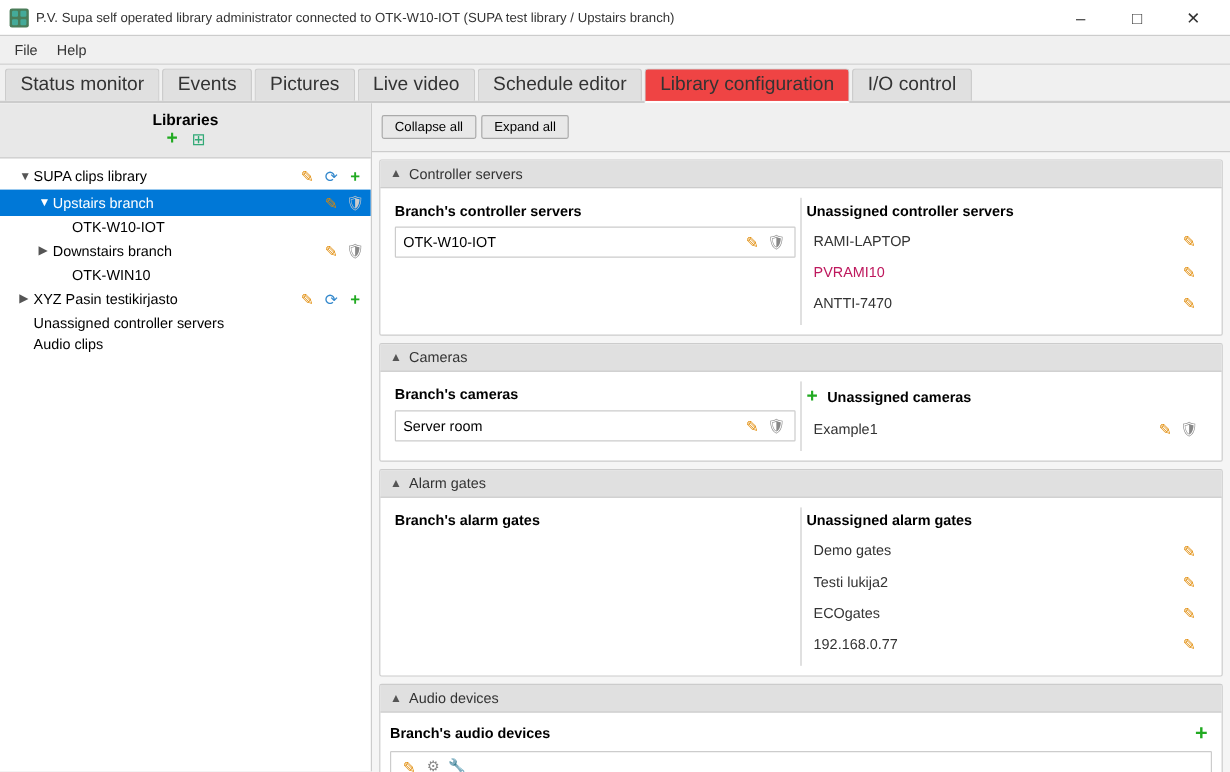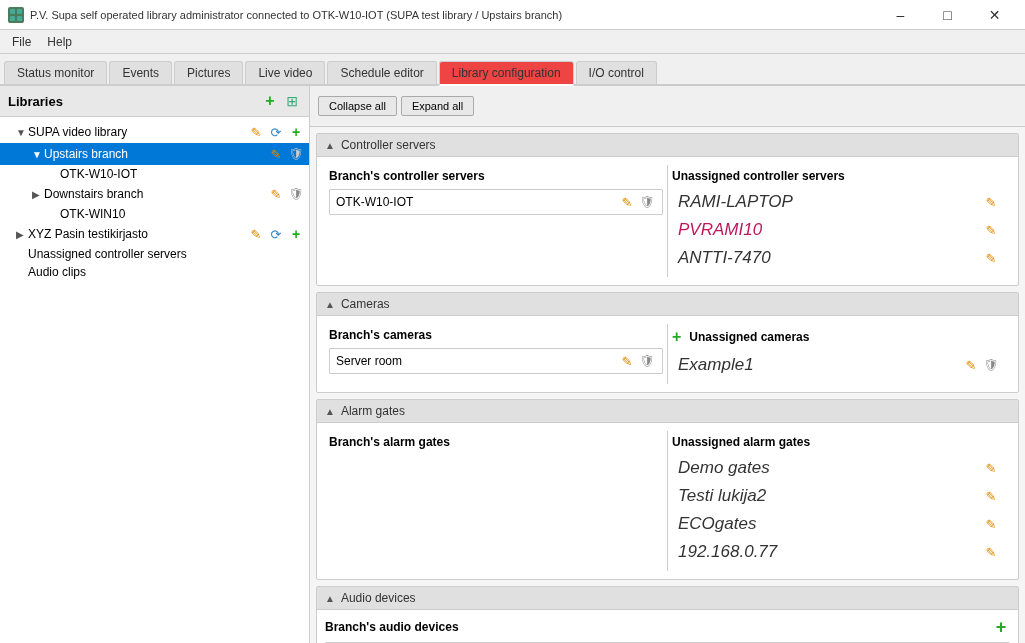--- a/index.html
+++ b/index.html
@@ -12,29 +12,29 @@
     .titlebar-title { font-size: 11px; color: #333; }
     .titlebar-controls { display: flex; gap: 2px; }
     .titlebar-btn { width: 45px; height: 30px; border: none; background: transparent; cursor: pointer; font-size: 14px; display: flex; align-items: center; justify-content: center; color: #333; }
 
     
     .menubar { background: #f0f0f0; height: 24px; display: flex; align-items: center; padding: 0 4px; border-bottom: 1px solid #ccc; }
     .menubar-item { padding: 2px 8px; font-size: 12px; cursor: pointer; color: #333; }
 
     
     .tabbar { background: #f0f0f0; display: flex; align-items: flex-end; padding: 4px 4px 0; border-bottom: 2px solid #ccc; height: 32px; }
-    .tab { padding: 4px 12px; border: 1px solid #ccc; border-bottom: none; background: #e0e0e0; cursor: pointer; font-size: 12px; color: #333; margin-right: 2px; border-radius: 3px 3px 0 0; }
+    .tab { padding: 4px 12px; border: 1px solid #ccc; border-bottom: none; background: #e0e0e0; cursor: pointer; font-size: 16px; color: #333; margin-right: 2px; border-radius: 3px 3px 0 0; }
     .tab.active { background: #ef4444; border-bottom: 2px solid #fff; margin-bottom: -2px; z-index: 1; }
 
     
     .main { display: flex; height: calc(643px - 30px - 24px - 32px); background: #f0f0f0; }
 
     
     .left-panel { width: 310px; min-width: 310px; background: #fff; border-right: 1px solid #ccc; display: flex; flex-direction: column; }
-    .left-header { background: #e8e8e8; padding: 6px 8px; display: flex; align-items: center; justify-content: space-between; border-bottom: 1px solid #ccc; }
+    .left-header { background: #e8e8e8; padding: 6px 8px; display: flex; align-items: center; justify-content: space-between; border-bottom: 1px solid #ccc; flex-direction: column; }
     .left-header-title { font-weight: bold; font-size: 13px; }
     .left-header-icons { display: flex; gap: 4px; align-items: center; }
     .icon-btn { width: 18px; height: 18px; display: flex; align-items: center; justify-content: center; cursor: pointer; font-size: 13px; }
 
     
     .tree { flex: 1; overflow-y: auto; padding: 4px 0; }
     .tree-item { display: flex; align-items: center; padding: 2px 4px; cursor: pointer; user-select: none; }
     .tree-item.selected { background: #0078d7; color: white; }
     .tree-item.selected .item-icons .icon-btn { color: white; }
     .tree-indent-1 { padding-left: 16px; }
@@ -60,21 +60,21 @@
     .col-header { font-weight: bold; font-size: 12px; margin-bottom: 6px; display: flex; align-items: center; gap: 4px; }
     .col-divider { width: 1px; background: #ccc; }
 
     
     .list-item { display: flex; align-items: center; padding: 3px 6px; border: 1px solid #ccc; background: #fff; margin-bottom: 3px; border-radius: 1px; }
     .list-item-label { flex: 1; font-size: 12px; }
     .list-item-icons { display: flex; gap: 2px; }
 
     
     .unassigned-item { display: flex; align-items: center; padding: 3px 6px; margin-bottom: 2px; }
-    .unassigned-item-label { flex: 1; font-size: 17px; color: #333; font-style: italic; }
+    .unassigned-item-label { flex: 1; font-size: 12px; color: #333; }
     .unassigned-item-icons { display: flex; gap: 2px; }
     .plus-green { color: #22aa22; font-size: 16px; font-weight: bold; cursor: pointer; }
     .refresh-icon { color: #3388cc; font-size: 13px; cursor: pointer; }
     .edit-orange { color: #e08800; font-size: 13px; cursor: pointer; }
 
     
     .right-panel-inner { padding-bottom: 8px; }
   </style>
 </head>
 <body>
@@ -121,21 +121,21 @@
       <div class="left-header-icons">
         <span class="icon-btn plus-green">+</span>
         <span class="icon-btn" style="color:#3a7;font-size:14px;">⊞</span>
       </div>
     </div>
 
     <div class="tree">
 
       <div class="tree-item tree-indent-1">
         <span class="tree-arrow">▼</span>
-        <span class="tree-label">SUPA video library</span>
+        <span class="tree-label">SUPA clips library</span>
         <div class="item-icons">
           <span class="icon-btn edit-orange">✎</span>
           <span class="icon-btn refresh-icon">⟳</span>
           <span class="icon-btn plus-green" style="font-size:14px;">+</span>
         </div>
       </div>
 
       <div class="tree-item tree-indent-2 selected">
         <span class="tree-arrow selected">▼</span>
         <span class="tree-label">Upstairs branch</span>

